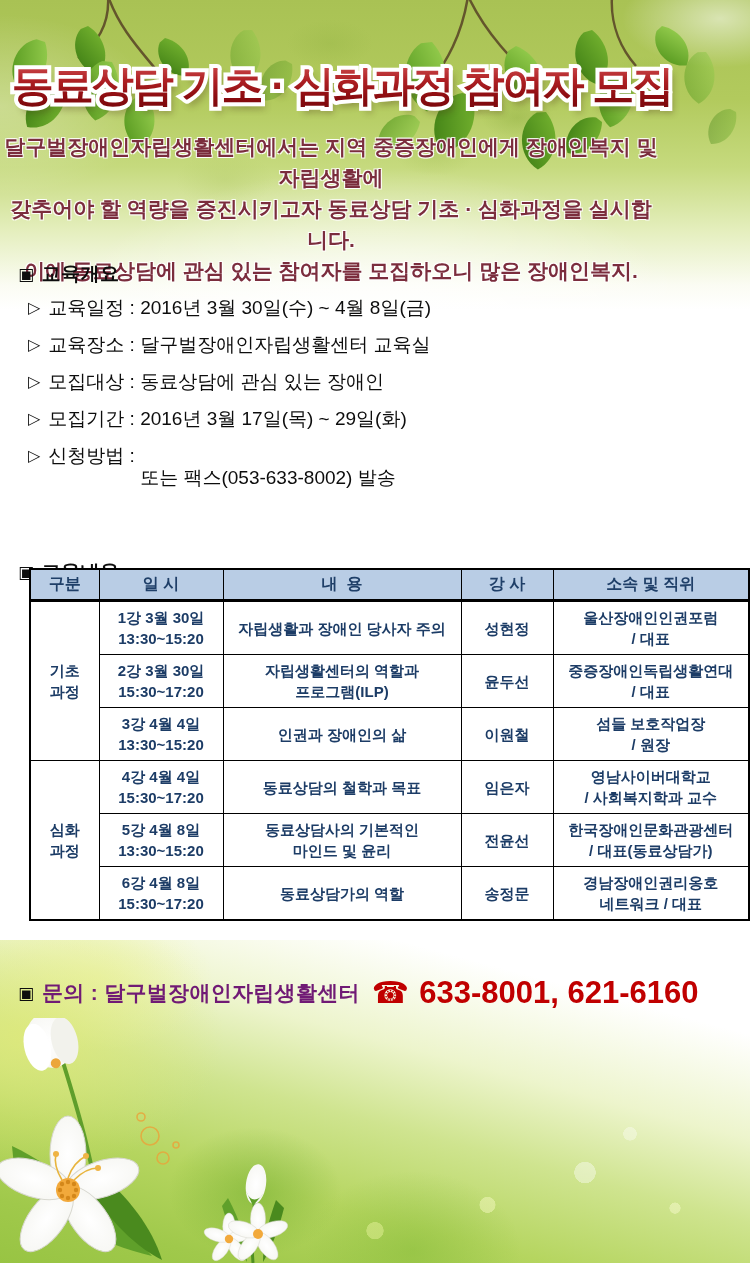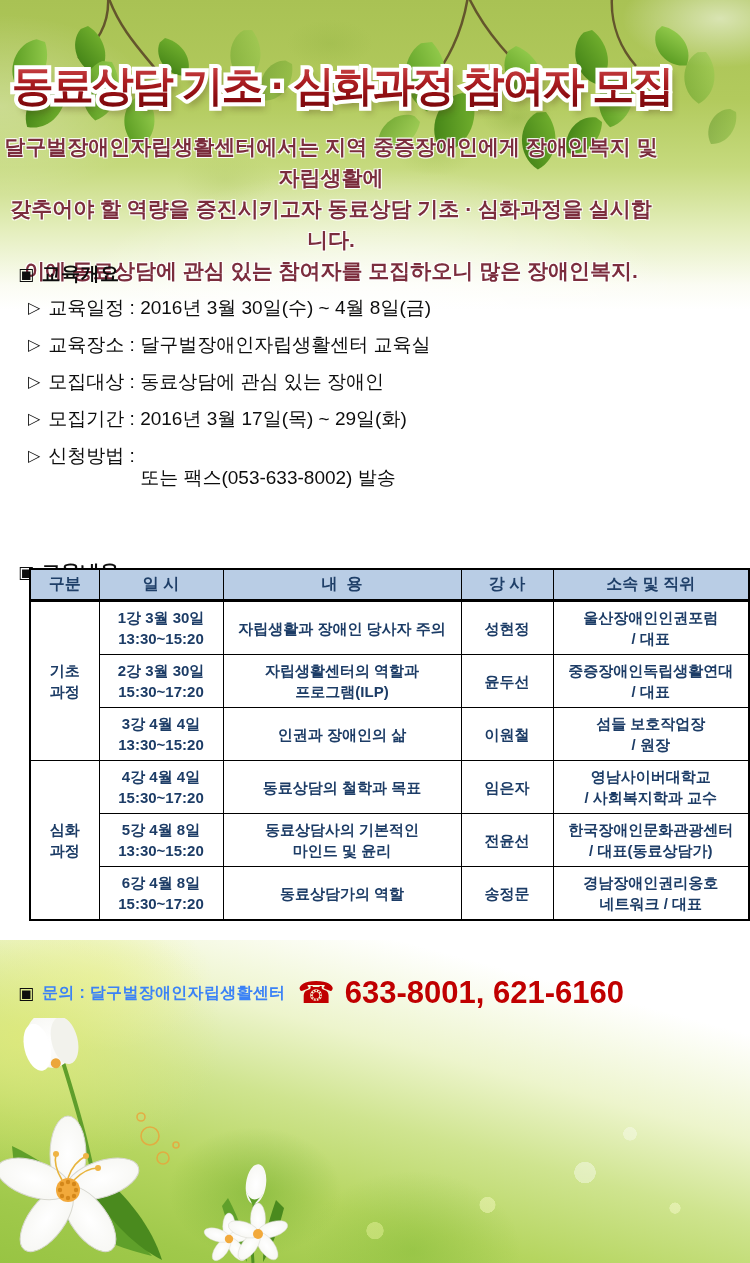--- a/index.html
+++ b/index.html
@@ -111,21 +111,21 @@
   .cell-line { display:block; }
 
   
   .note { position:absolute; top:916px; left:18px; font-size:19px; line-height:26px;
           color:#0d0d0d; font-weight:500; }
 
   
   .contact { position:absolute; top:975px; left:18px; width:714px;
              display:flex; align-items:center; white-space:nowrap; }
   .contact .marker { font-size:17px; color:#0d0d0d; margin-right:8px; font-weight:600; }
-  .contact-label { font-size:16px; color:#3b82f6; font-weight:600; letter-spacing:0.3px; }
+  .contact-label { font-size:21px; color:#701a75; font-weight:600; letter-spacing:0.3px; }
   .phone-glyph { font-size:30px; color:#c00000; margin:0 10px 0 12px; line-height:30px; }
   .phone-numbers { font-size:31px; font-weight:700; color:#c00000; letter-spacing:0px; }
 </style>
 </head>
 <body>
 
 <div class="poster">
 
   <div class="bg-top"></div>
 

